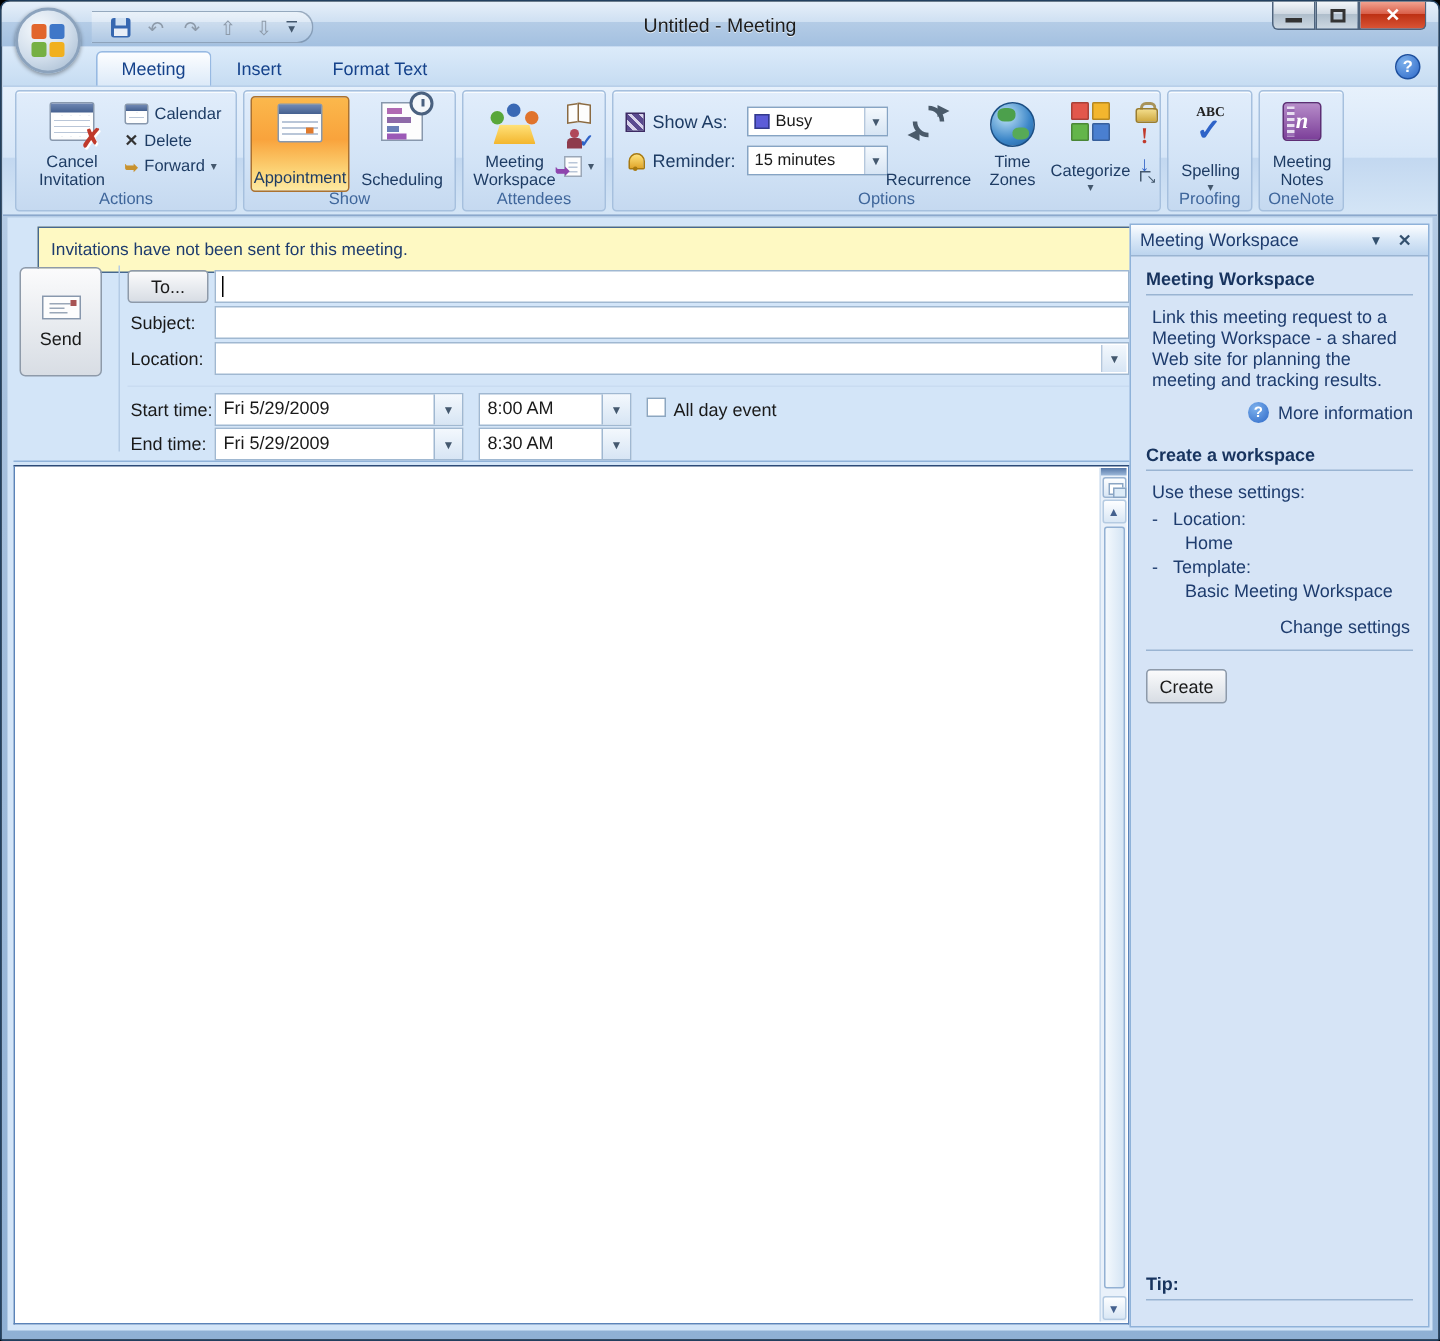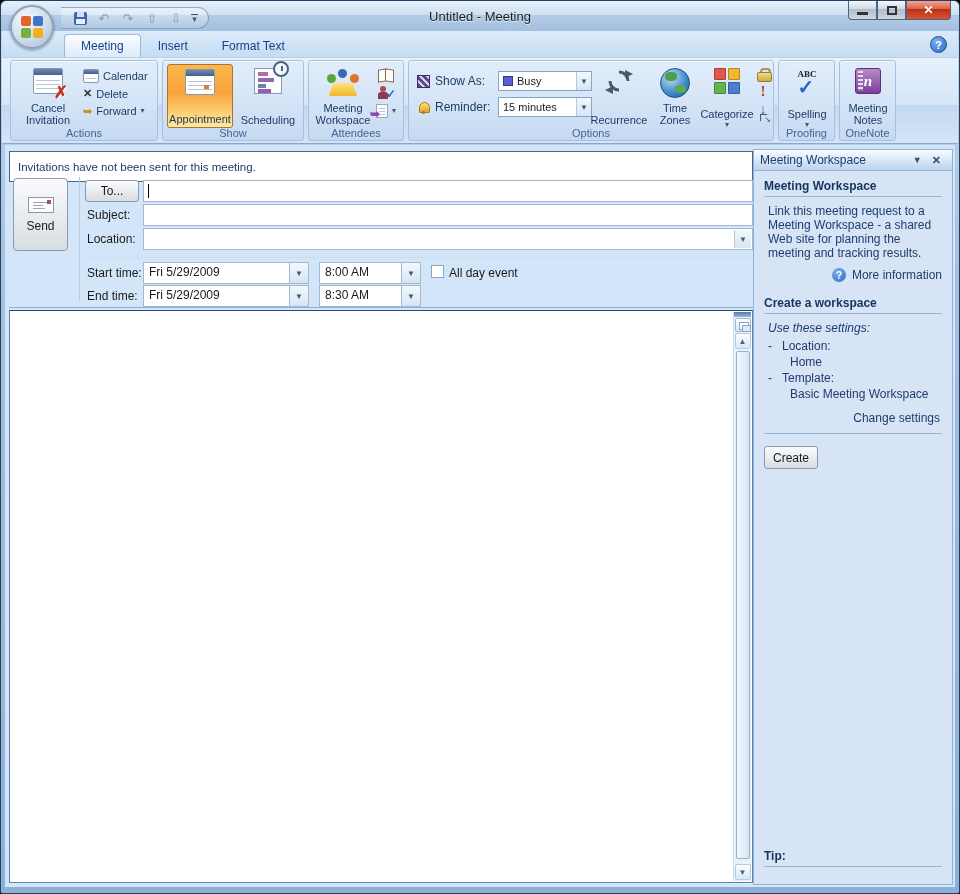--- a/index.html
+++ b/index.html
@@ -137,21 +137,21 @@
 
   .opt-row { position:absolute; left:8px; height:20px; display:flex; align-items:center; gap:5px; color:#1e3c64; }
   .combo { background:#fff; border:1px solid #86a4c4; height:20px; display:flex; align-items:center; font-size:11px; color:#1a1a1a; }
   .combo .cval { flex:1; padding:0 4px; display:flex; align-items:center; gap:4px; white-space:nowrap; }
   .combo .carrow { width:15px; align-self:stretch; border-left:1px solid #b5c8dd; background:linear-gradient(#f3f8fd,#d7e5f4);
     display:flex; align-items:center; justify-content:center; font-size:8px; color:#44586e; }
 
   
   .client { position:absolute; left:4px; right:4px; top:144px; bottom:6px; background:#d3e5f8; }
 
-  .infobar { position:absolute; left:4px; top:6px; width:744px; height:31px; background:#ffffff;
+  .infobar { position:absolute; left:20px; top:6px; width:744px; height:31px; background:#fef9c3;
     border:1px solid #46688f; color:#1e3c6e; display:flex; align-items:center; padding:0 8px; font-size:11.5px; }
 
   .send-btn { position:absolute; left:8px; top:33px; width:55px; height:73px; border:1px solid #8e9aa9; border-radius:4px;
     background:linear-gradient(#fbfbfc,#e9ecf0 50%,#d8dde4); display:flex; flex-direction:column; align-items:center;
     justify-content:center; gap:6px; font-size:12px; color:#1a1a1a; }
   .envelope { position:relative; width:26px; height:16px; background:#fdfdfd; border:1px solid #8898ad; }
   .envelope i { position:absolute; left:4px; height:1px; background:#9aa7b8; width:14px; }
   .envelope i:nth-child(1){top:4px;} .envelope i:nth-child(2){top:7px; width:10px;} .envelope i:nth-child(3){top:10px; width:12px;}
   .envelope::after { content:""; position:absolute; right:2px; top:2px; width:4px; height:4px; background:#a85454; }
   .form-sep { position:absolute; left:74px; top:32px; height:124px; border-left:1px solid #b4cbe5; }
@@ -505,21 +505,21 @@
       <div class="pane-body">
         <div class="pane-title">Meeting Workspace</div>
         <p class="pane-para">Link this meeting request to a Meeting Workspace - a shared Web site for planning the meeting and tracking results.</p>
         <div class="more-info">
           <span class="mini-help">
               <span>?</span>
             </span>
           <span>More information</span>
         </div>
         <div class="pane-title">Create a workspace</div>
-        <div class="pane-para" style="margin-bottom:4px;font-style:italic;">Use these settings:</div>
+        <div class="pane-para" style="margin-bottom:4px;">Use these settings:</div>
         <div class="settings-line">
           <span>-</span>
           <span>Location:</span>
         </div>
         <div class="settings-val">Home</div>
         <div class="settings-line">
           <span>-</span>
           <span>Template:</span>
         </div>
         <div class="settings-val">Basic Meeting Workspace</div>

